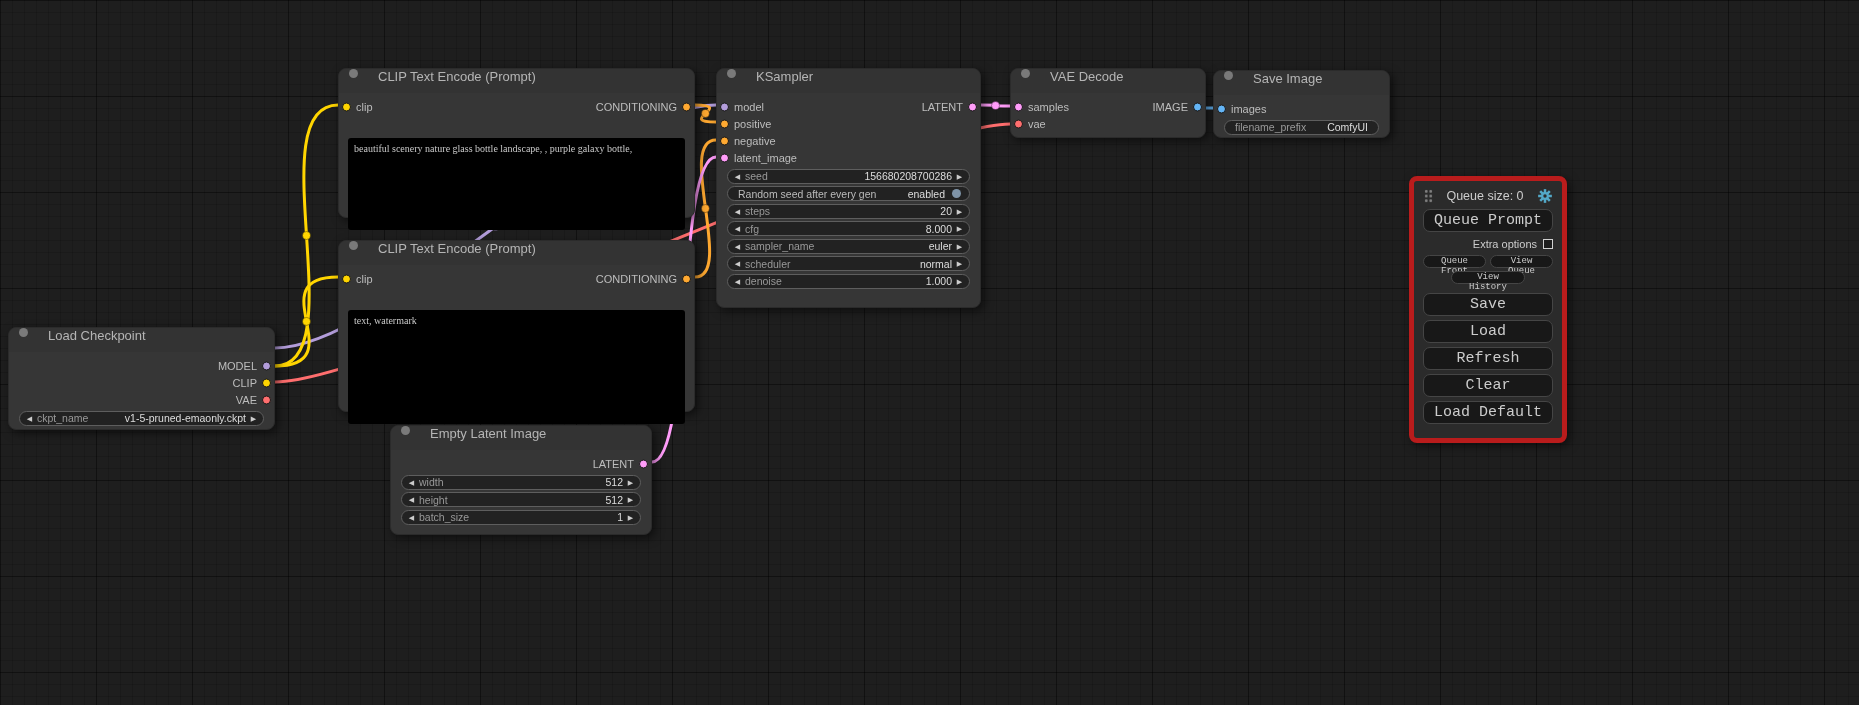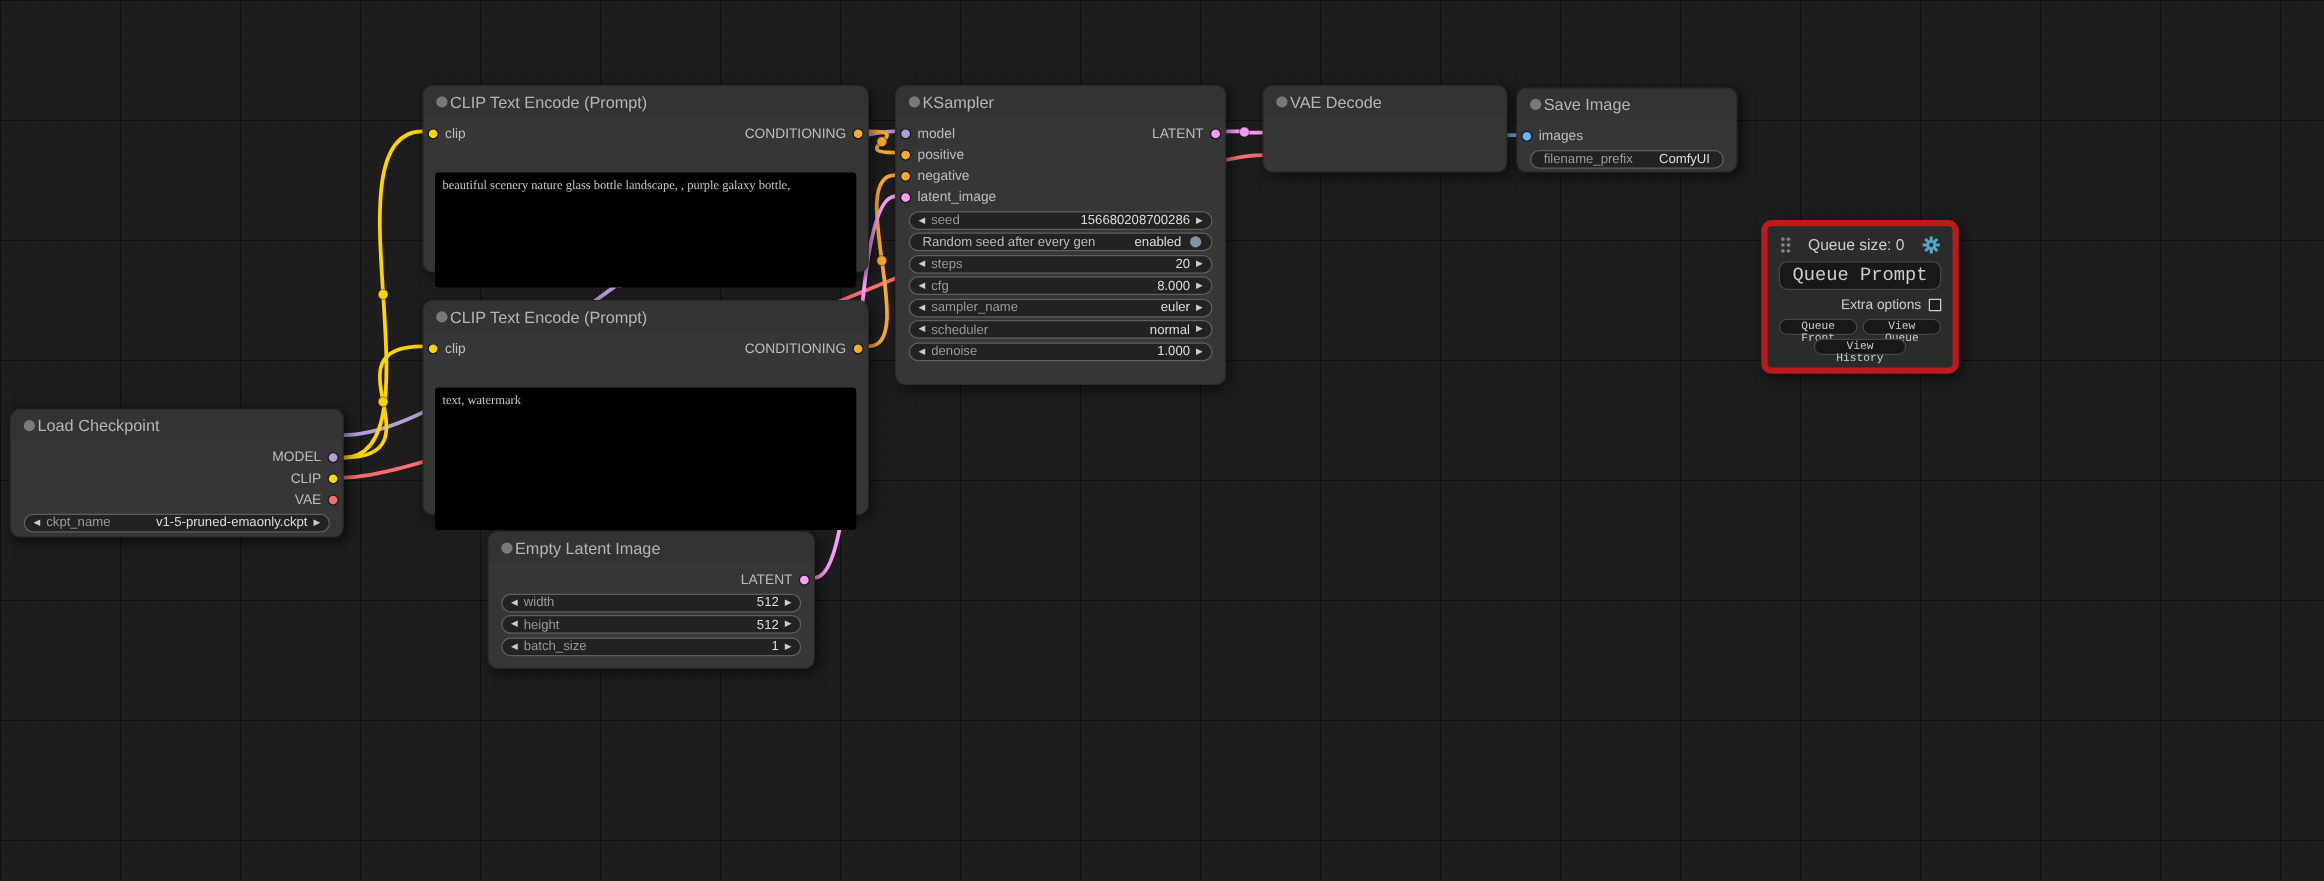--- a/index.html
+++ b/index.html
@@ -14,21 +14,21 @@
       linear-gradient(rgba(0,0,0,.15) 1px, transparent 1px),
       linear-gradient(90deg, rgba(0,0,0,.15) 1px, transparent 1px);
     background-size:96px 96px,96px 96px,12px 12px,12px 12px;
   }
   svg.links{position:absolute;left:0;top:0;z-index:1}
   svg.links path{fill:none;stroke-width:3;stroke-linecap:round}
   svg.links circle{stroke:rgba(0,0,0,.35);stroke-width:1}
 
   .node{position:absolute;z-index:2;background:#363636;border-radius:8px;
     box-shadow:3px 3px 10px rgba(0,0,0,.55);color:#b8b8b8;border:1px solid #2b2b2b}
-  .ntitle{height:24px;background:#333;border-radius:7px 7px 0 0;display:flex;align-items:center;gap:2px;
+  .ntitle{height:24px;background:#333;border-radius:7px 7px 0 0;display:flex;gap:20px;
     padding:0 10px;font-size:13px;color:#b5b5b5}
   .tdot{width:9px;height:9px;border-radius:50%;background:#7a7a7a;flex:none}
   .nbody{position:relative;padding-top:5px}
   .srow{position:relative;height:17px;display:flex;align-items:center;font-size:11px;color:#bdbdbd}
   .pin{position:absolute;top:50%;width:9px;height:9px;border-radius:50%;transform:translateY(-50%);
     border:1px solid #191919}
   .pin.in{left:3px}
   .pin.out{right:3px}
   .inlbl{margin-left:17px;white-space:nowrap}
   .outlbl{margin-left:auto;margin-right:17px;white-space:nowrap}
@@ -250,20 +250,32 @@
       <span class="arrR">▶</span>
     </div>
   </div>
 </div>
 
 <div class="node" style="left:1010px;top:68px;width:196px;height:70px">
   <div class="ntitle">
     <span class="tdot"></span>
     <span>VAE Decode</span>
   </div>
+  <div class="nbody">
+    <div class="srow">
+      <span class="pin in c-latent"></span>
+      <span class="inlbl">samples</span>
+      <span class="outlbl">IMAGE</span>
+      <span class="pin out c-image"></span>
+    </div>
+    <div class="srow">
+      <span class="pin in c-vae"></span>
+      <span class="inlbl">vae</span>
+    </div>
+  </div>
 </div>
 
 <div class="node" style="left:1213px;top:70px;width:177px;height:68px">
   <div class="ntitle">
     <span class="tdot"></span>
     <span>Save Image</span>
   </div>
   <div class="nbody">
     <div class="srow">
       <span class="pin in c-image"></span>
@@ -296,13 +308,20 @@
     <span>Extra options</span>
     <span class="cbx"></span>
   </div>
   <div class="smallrow">
     <button class="btn small">Queue Front</button>
     <button class="btn small">View Queue</button>
   </div>
   <div class="smallrow">
     <button class="btn small vh">View History</button>
   </div>
+  <div class="biggroup">
+    <button class="btn">Save</button>
+    <button class="btn">Load</button>
+    <button class="btn">Refresh</button>
+    <button class="btn">Clear</button>
+    <button class="btn">Load Default</button>
+  </div>
 </div>
 
 </body></html>

